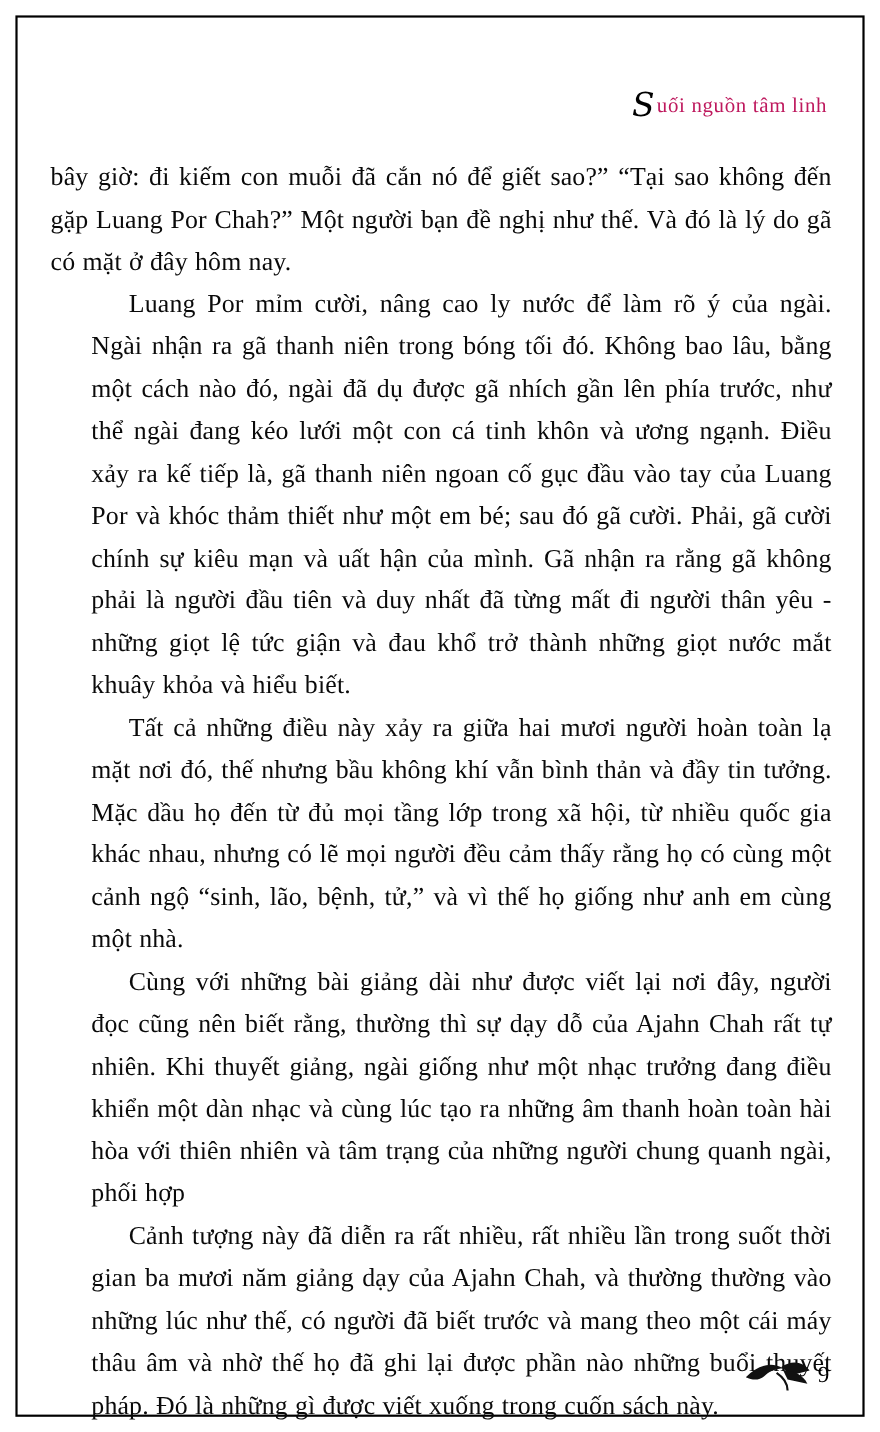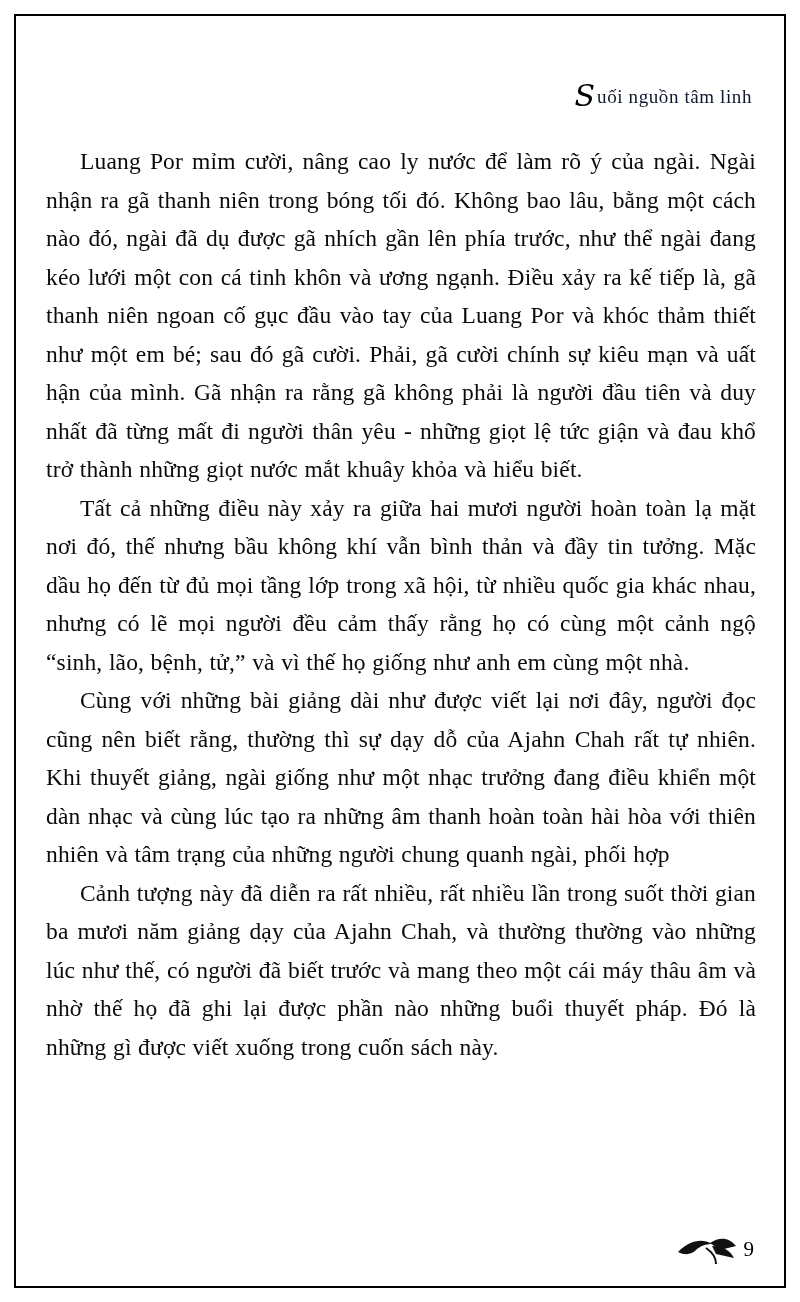--- a/index.html
+++ b/index.html
@@ -40,39 +40,40 @@
     font-size: 30px;
     line-height: 1;
     color: #000;
     position: relative;
     top: 3px;
   }
   .header-title {
     font-family: "Liberation Serif", serif;
     font-size: 19px;
     letter-spacing: 0.6px;
-    color: #0f172a;
+    color: #be185d;
   }
   .content {
     position: absolute;
     left: 46px;
     right: 44px;
     top: 142px;
   }
   .para {
     margin: 0 0 0 0;
     font-size: 23.5px;
     line-height: 38.5px;
     text-align: justify;
     text-justify: inter-word;
     letter-spacing: 0.15px;
     word-spacing: 0.5px;
   }
   .para.indent {
     text-indent: 34px;
+    margin-left: 37px;
   }
   .footer {
     position: absolute;
     right: 46px;
     bottom: 38px;
     display: flex;
     align-items: flex-end;
     gap: 4px;
   }
   .footer-orn {
@@ -96,20 +97,21 @@
 <div class="page">
 
   <div class="page-border"></div>
 
   <div class="header">
     <span class="header-dropcap">S</span>
     <span class="header-title">uối nguồn tâm linh</span>
   </div>
 
   <div class="content">
+    <p class="para">bây giờ: đi kiếm con muỗi đã cắn nó để giết sao?” “Tại sao không đến gặp Luang Por Chah?” Một người bạn đề nghị như thế. Và đó là lý do gã có mặt ở đây hôm nay.</p>
     <p class="para indent">Luang Por mỉm cười, nâng cao ly nước để làm rõ ý của ngài. Ngài nhận ra gã thanh niên trong bóng tối đó. Không bao lâu, bằng một cách nào đó, ngài đã dụ được gã nhích gần lên phía trước, như thể ngài đang kéo lưới một con cá tinh khôn và ương ngạnh. Điều xảy ra kế tiếp là, gã thanh niên ngoan cố gục đầu vào tay của Luang Por và khóc thảm thiết như một em bé; sau đó gã cười. Phải, gã cười chính sự kiêu mạn và uất hận của mình. Gã nhận ra rằng gã không phải là người đầu tiên và duy nhất đã từng mất đi người thân yêu - những giọt lệ tức giận và đau khổ trở thành những giọt nước mắt khuây khỏa và hiểu biết.</p>
     <p class="para indent">Tất cả những điều này xảy ra giữa hai mươi người hoàn toàn lạ mặt nơi đó, thế nhưng bầu không khí vẫn bình thản và đầy tin tưởng. Mặc dầu họ đến từ đủ mọi tầng lớp trong xã hội, từ nhiều quốc gia khác nhau, nhưng có lẽ mọi người đều cảm thấy rằng họ có cùng một cảnh ngộ “sinh, lão, bệnh, tử,” và vì thế họ giống như anh em cùng một nhà.</p>
     <p class="para indent">Cùng với những bài giảng dài như được viết lại nơi đây, người đọc cũng nên biết rằng, thường thì sự dạy dỗ của Ajahn Chah rất tự nhiên. Khi thuyết giảng, ngài giống như một nhạc trưởng đang điều khiển một dàn nhạc và cùng lúc tạo ra những âm thanh hoàn toàn hài hòa với thiên nhiên và tâm trạng của những người chung quanh ngài, phối hợp</p>
     <p class="para indent">Cảnh tượng này đã diễn ra rất nhiều, rất nhiều lần trong suốt thời gian ba mươi năm giảng dạy của Ajahn Chah, và thường thường vào những lúc như thế, có người đã biết trước và mang theo một cái máy thâu âm và nhờ thế họ đã ghi lại được phần nào những buổi thuyết pháp. Đó là những gì được viết xuống trong cuốn sách này.</p>
   </div>
 
   <div class="footer">
     <span class="footer-orn">
       <svg viewBox="0 0 64 34" width="64" height="34" aria-hidden="true">
         <path d="M2 20 C 14 8, 26 6, 36 12 C 30 12, 24 14, 20 18 C 16 22, 10 24, 2 20 Z" fill="#111"></path>

